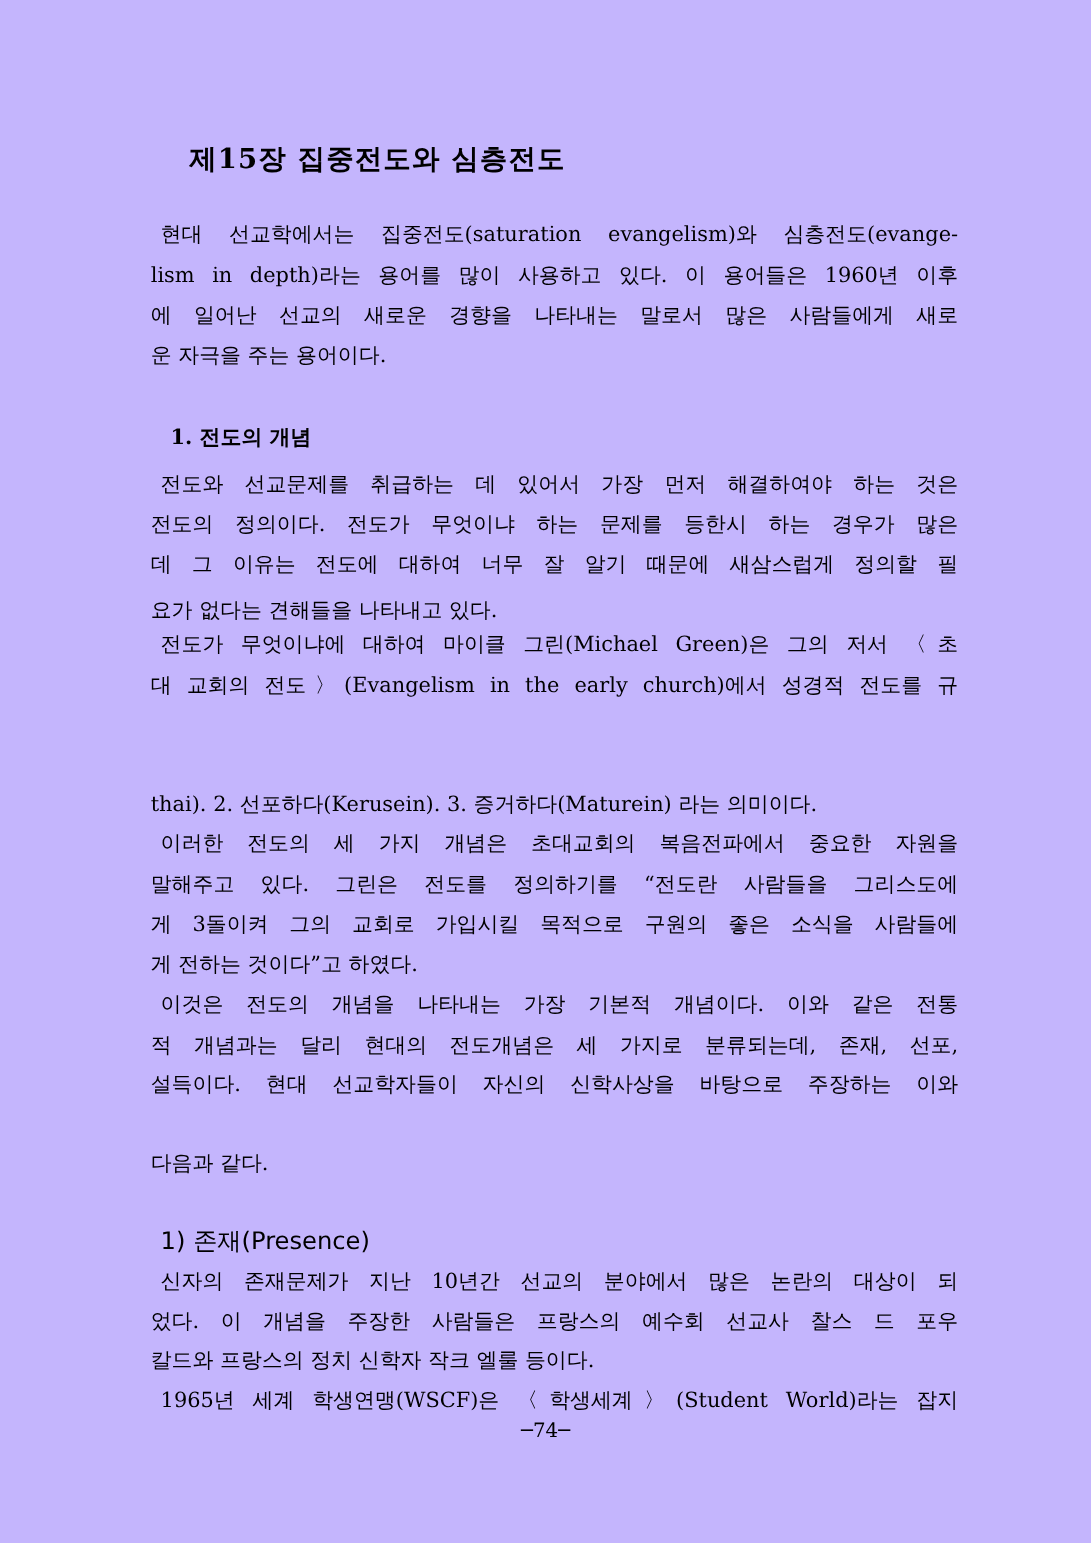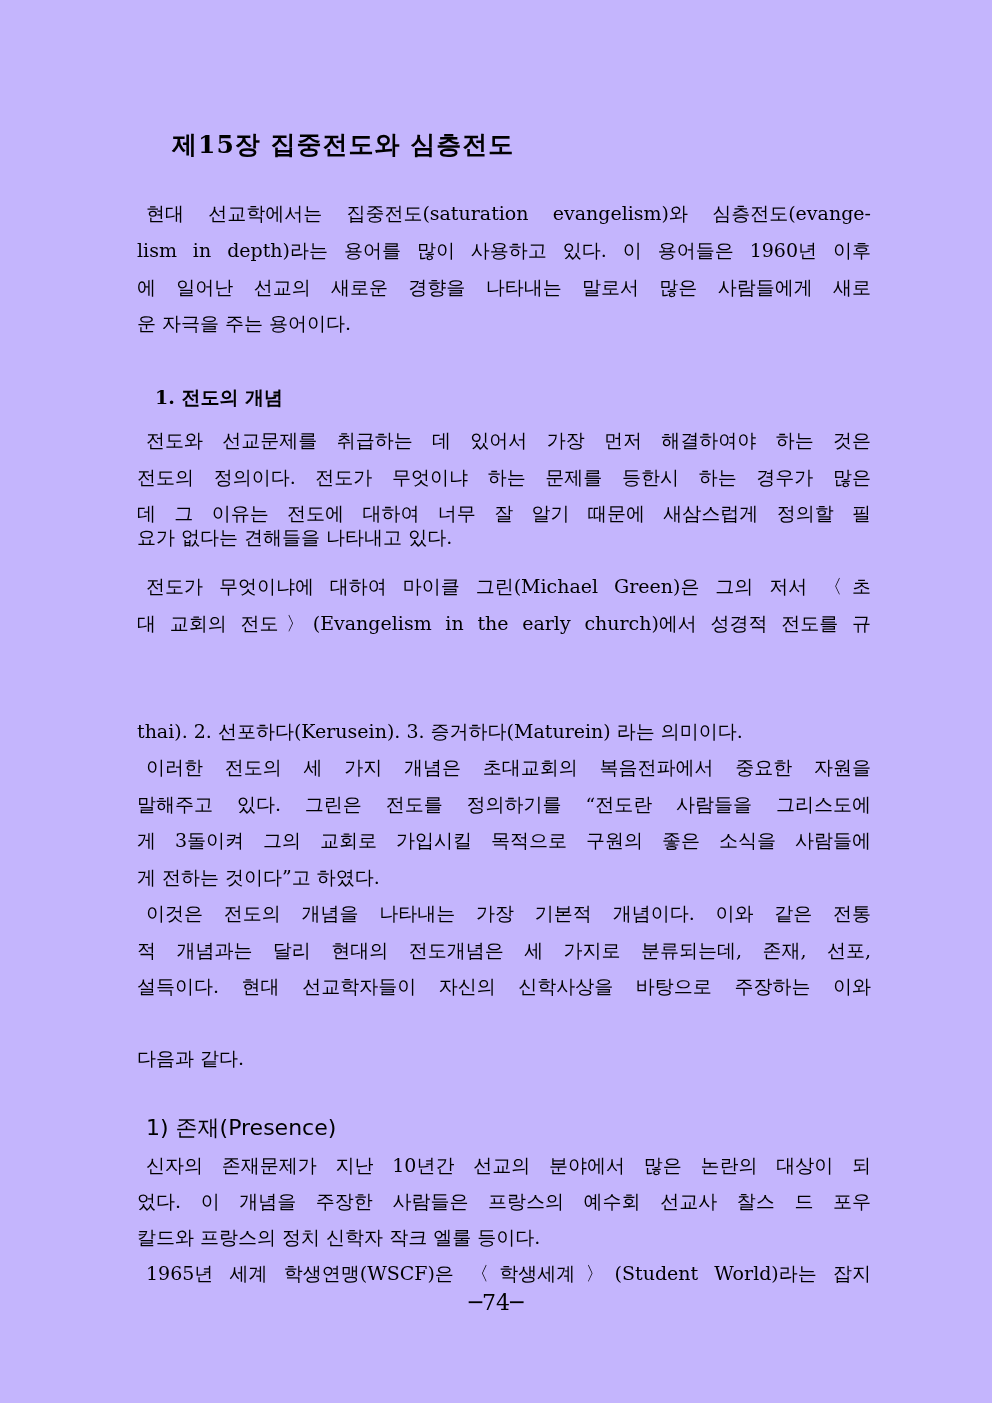--- a/index.html
+++ b/index.html
@@ -24,40 +24,40 @@
       position: absolute; left: 137px; width: 734px; height: 30px;
       font-family: "DejaVu Serif", "Liberation Serif", serif;
       font-size: 19px; line-height: 30px;
       text-align: justify; text-align-last: justify; white-space: nowrap;
       overflow: visible;
     }
     .line.last { text-align-last: left; }
     .line.indent { padding-left: 9px; width: 725px; }
     .pagenum {
       position: absolute; left: 0; width: 992px; top: 1206px; text-align: center;
-      font-family: "DejaVu Serif", "Liberation Serif", serif; font-size: 22px;
+      font-family: "DejaVu Serif", "Liberation Serif", serif; font-size: 18px;
     }
   </style>
 </head>
 <body>
 
 <div class="page">
   <div class="title">제15장 집중전도와 심층전도</div>
 
   <div class="line indent" style="top:198px">현대 선교학에서는 집중전도(saturation evangelism)와 심층전도(evange-</div>
   <div class="line" style="top:235px">lism in depth)라는 용어를 많이 사용하고 있다. 이 용어들은 1960년 이후</div>
   <div class="line" style="top:272px">에 일어난 선교의 새로운 경향을 나타내는 말로서 많은 사람들에게 새로</div>
   <div class="line last" style="top:308px">운 자극을 주는 용어이다.</div>
 
   <div class="heading">1. 전도의 개념</div>
 
   <div class="line indent" style="top:425px">전도와 선교문제를 취급하는 데 있어서 가장 먼저 해결하여야 하는 것은</div>
   <div class="line" style="top:462px">전도의 정의이다. 전도가 무엇이냐 하는 문제를 등한시 하는 경우가 많은</div>
   <div class="line" style="top:498px">데 그 이유는 전도에 대하여 너무 잘 알기 때문에 새삼스럽게 정의할 필</div>
-  <div class="line last" style="top:522px">요가 없다는 견해들을 나타내고 있다.</div>
+  <div class="line last" style="top:540px">요가 없다는 견해들을 나타내고 있다.</div>
   <div class="line indent" style="top:571px">전도가 무엇이냐에 대하여 마이클 그린(Michael Green)은 그의 저서 〈초</div>
   <div class="line" style="top:608px">대 교회의 전도〉(Evangelism in the early church)에서 성경적 전도를 규</div>
   <div class="line last" style="top:716px">thai). 2. 선포하다(Kerusein). 3. 증거하다(Maturein) 라는 의미이다.</div>
   <div class="line indent" style="top:752px">이러한 전도의 세 가지 개념은 초대교회의 복음전파에서 중요한 자원을</div>
   <div class="line" style="top:789px">말해주고 있다. 그린은 전도를 정의하기를 “전도란 사람들을 그리스도에</div>
   <div class="line" style="top:825px">게 3돌이켜 그의 교회로 가입시킬 목적으로 구원의 좋은 소식을 사람들에</div>
   <div class="line last" style="top:862px">게 전하는 것이다”고 하였다.</div>
   <div class="line indent" style="top:898px">이것은 전도의 개념을 나타내는 가장 기본적 개념이다. 이와 같은 전통</div>
   <div class="line" style="top:935px">적 개념과는 달리 현대의 전도개념은 세 가지로 분류되는데, 존재, 선포,</div>
   <div class="line" style="top:971px">설득이다. 현대 선교학자들이 자신의 신학사상을 바탕으로 주장하는 이와</div>

